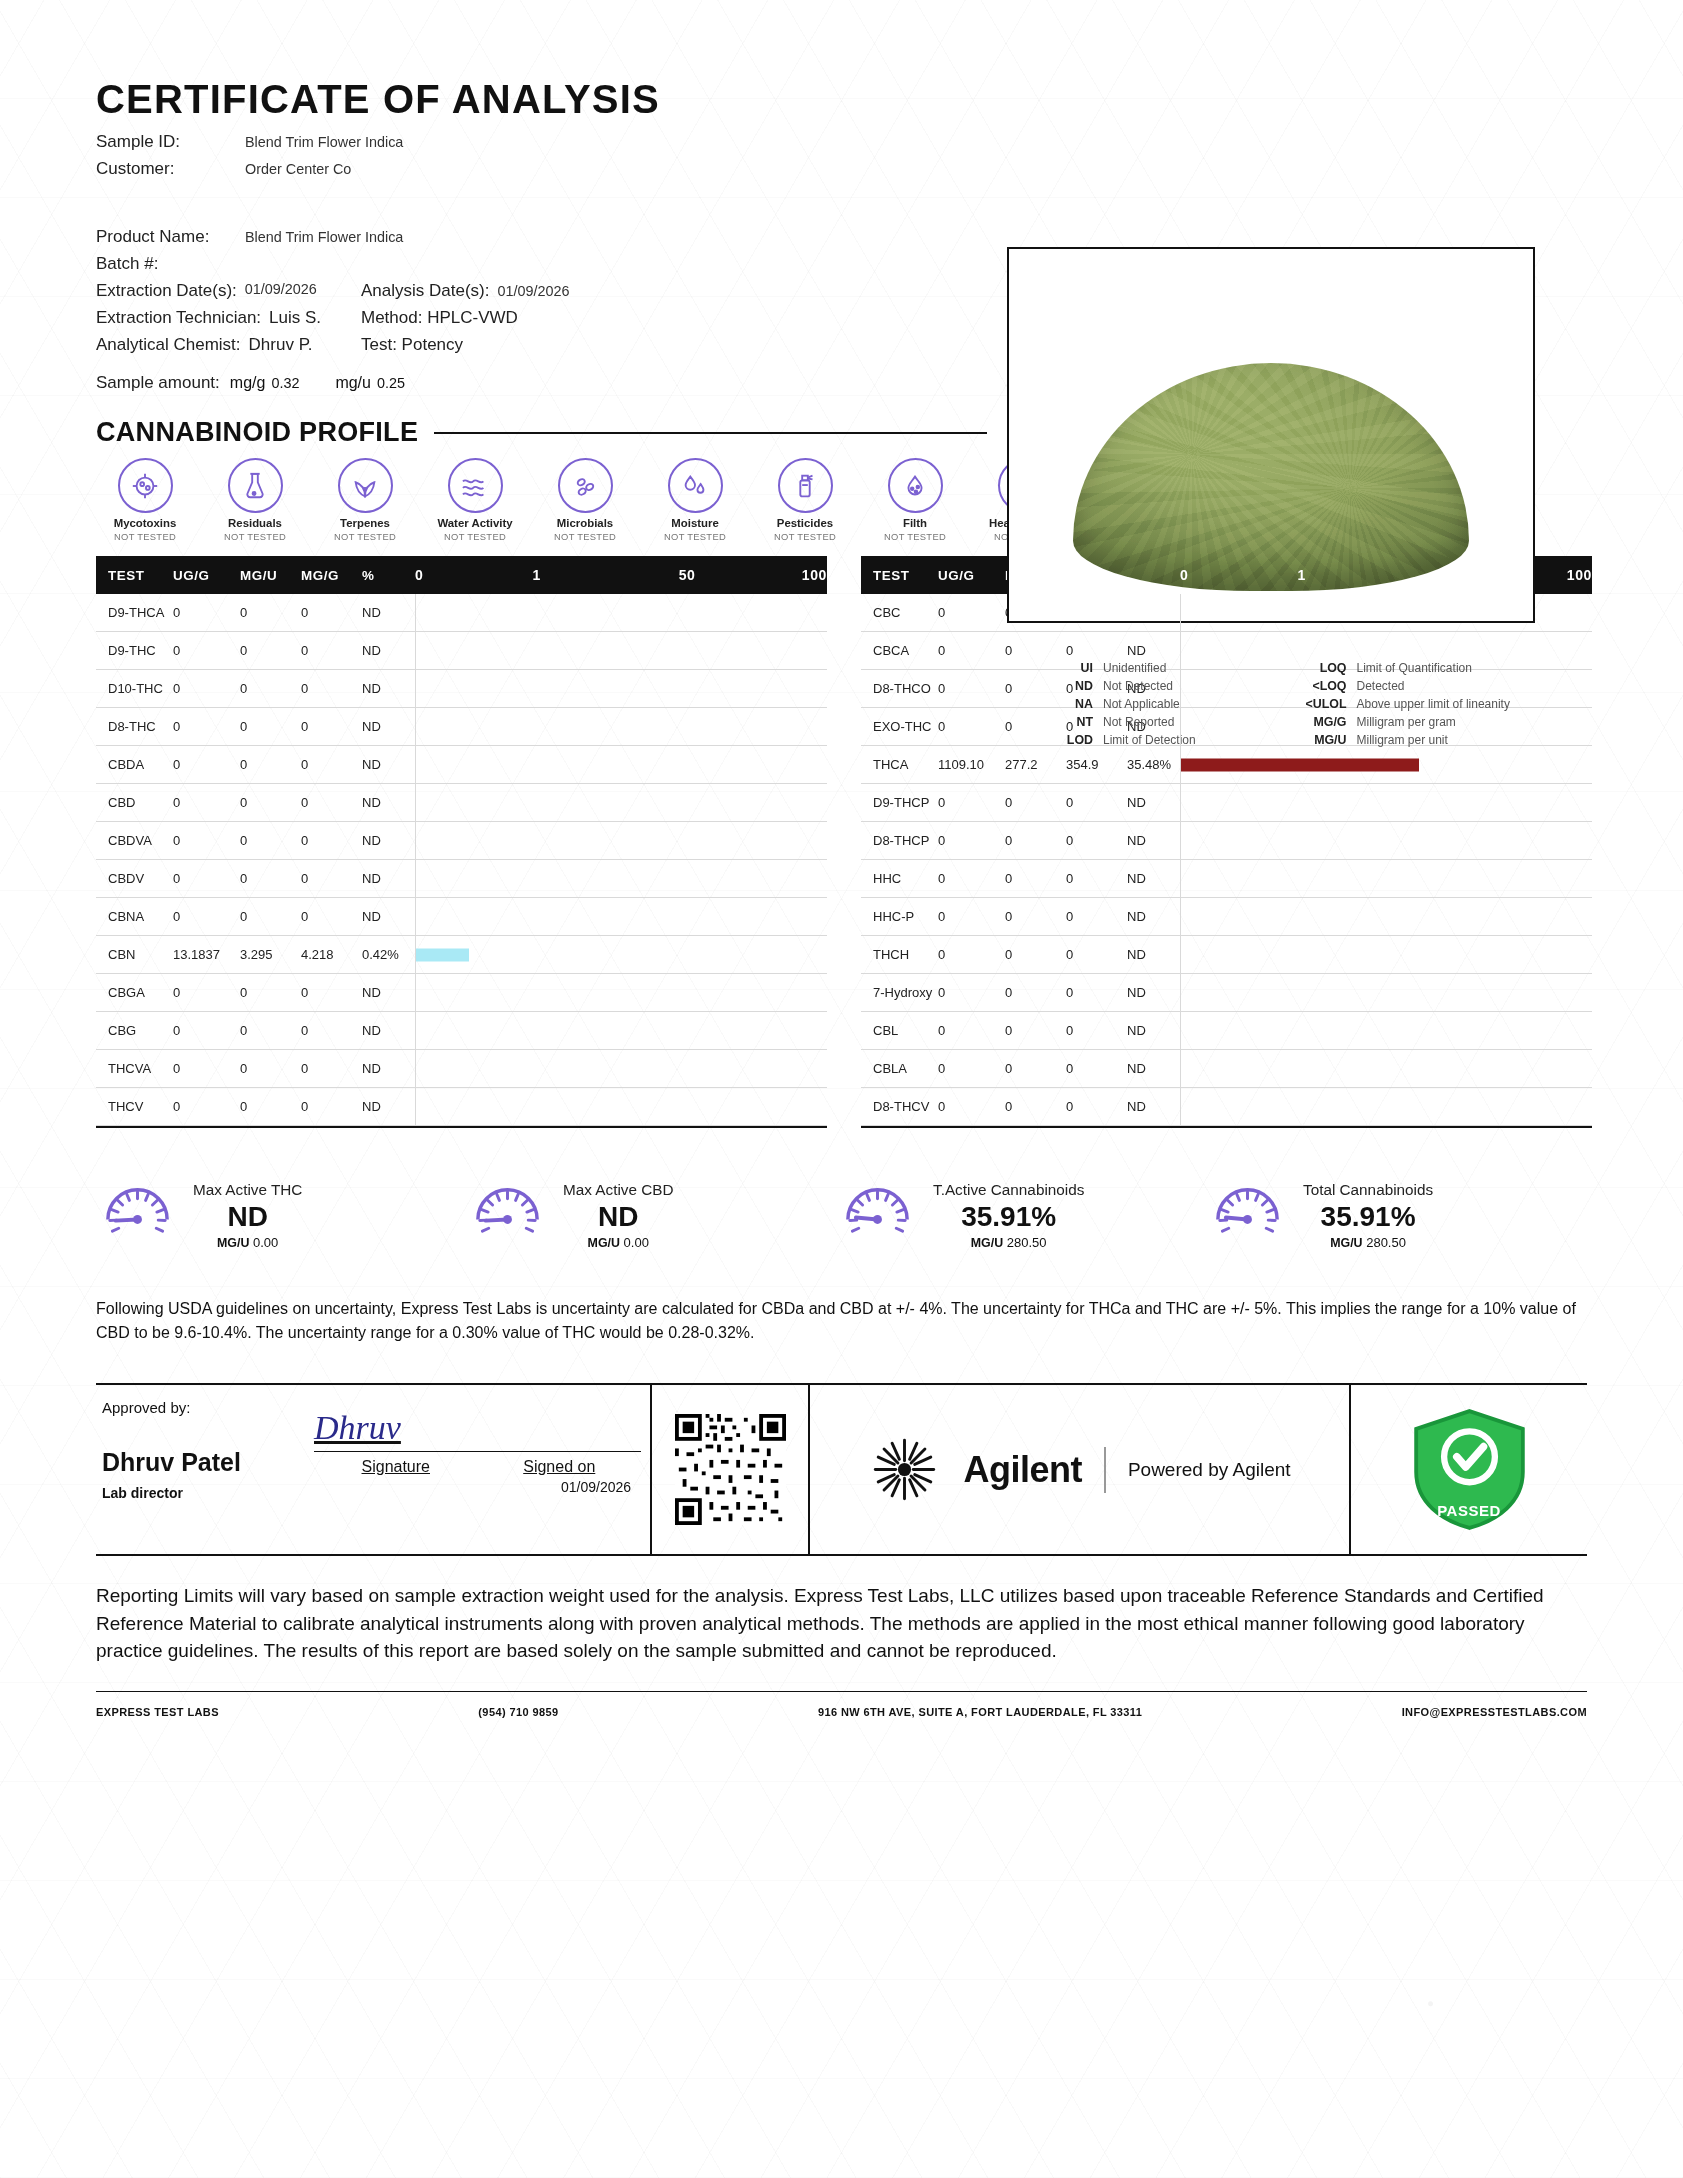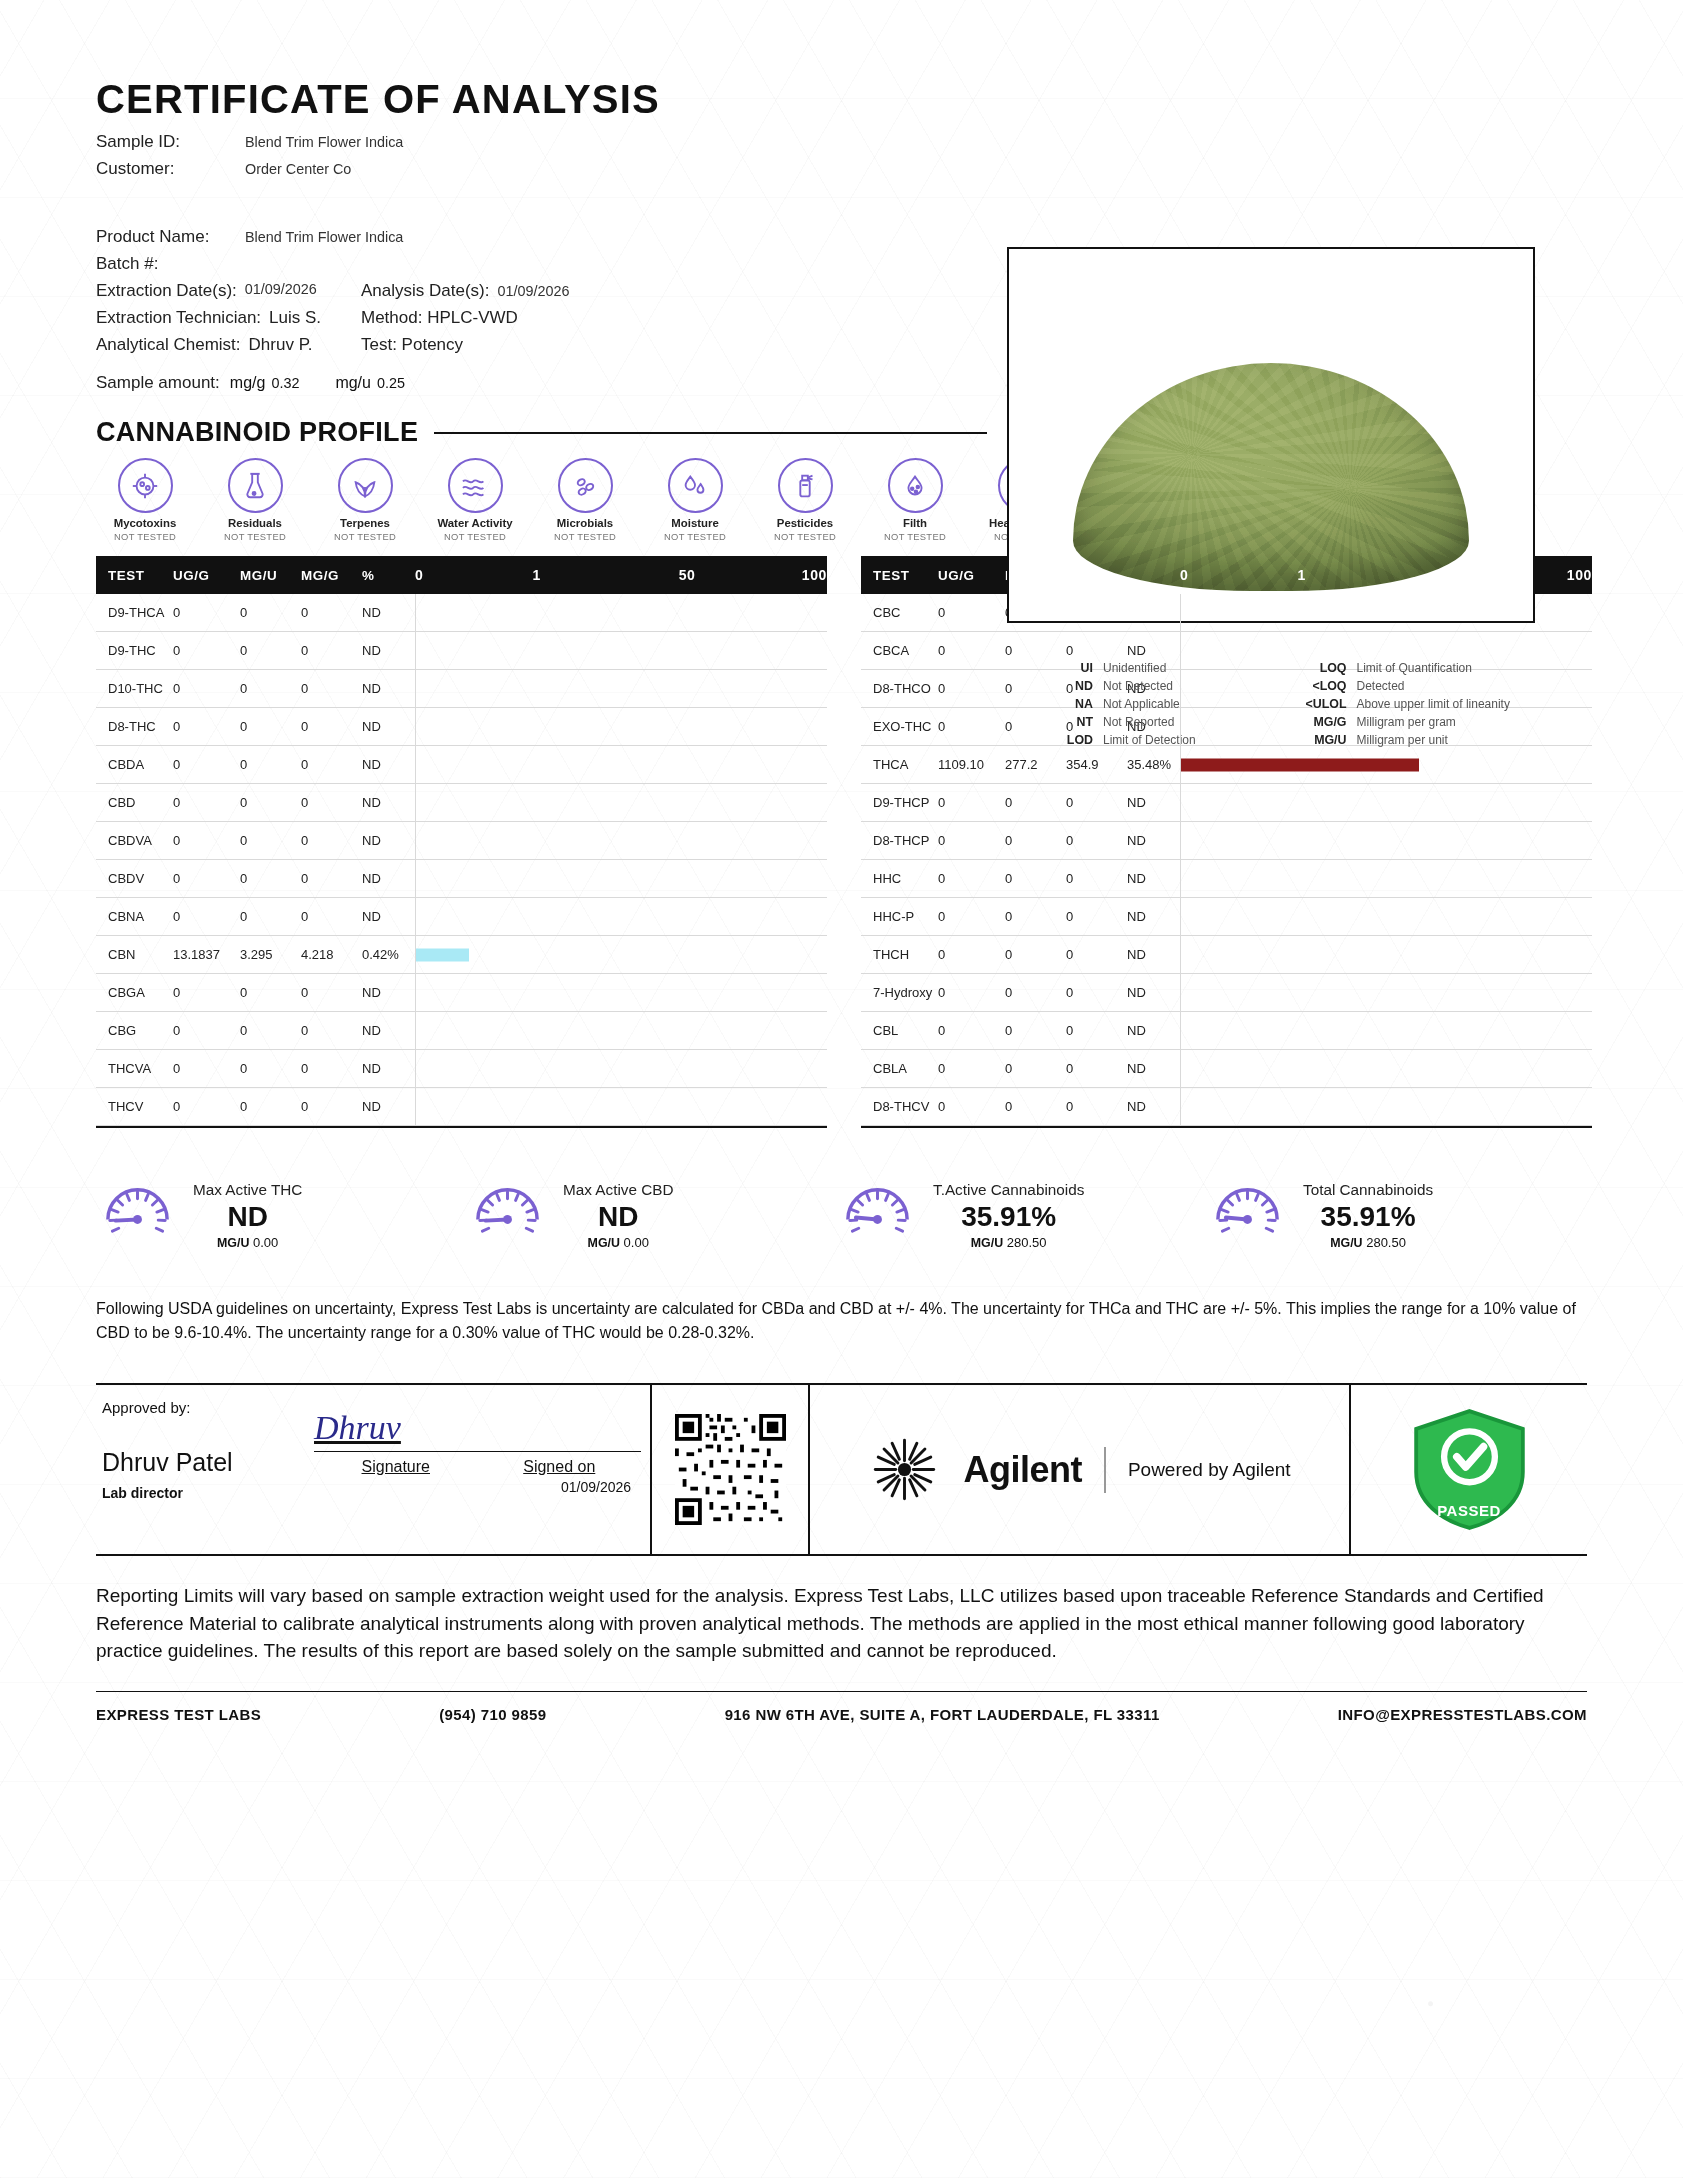--- a/index.html
+++ b/index.html
@@ -168,21 +168,21 @@
   }
 
   
   .approval {
     margin:38px 22px 0 22px;
     border-top:2px solid #111; border-bottom:2px solid #111;
     display:flex; align-items:stretch; height:173px;
   }
   .ap-left { width:554px; padding:14px 0 0 6px; position:relative; }
   .ap-ttl { font-size:15px; }
-  .ap-name { font-size:25px; font-weight:normal; margin-top:32px; }
+  .ap-name { font-size:25px; font-weight:bold; margin-top:32px; }
   .ap-role { font-size:14px; font-weight:bold; margin-top:8px; }
   .sig-wrap { position:absolute; left:218px; top:24px; width:327px;text-decoration:underline; }
   .sig { font-family:"Liberation Serif", serif; font-style:italic; font-size:34px; color:#2a2a8a; }
   .sig-line { border-bottom:1.5px solid #111; width:327px; margin-top:4px; }
   .sig-labels { display:flex; margin-top:6px; font-size:16px; }
   .sig-labels .a { width:193px; text-align:center; }
   .sig-date { position:absolute; left:465px; top:94px; font-size:14px; }
   .ap-cell { border-left:2px solid #111; display:flex; align-items:center; justify-content:center; }
   .qr-cell { width:158px; }
   .qr { width:111px; height:111px; }
@@ -194,21 +194,21 @@
   .ag-pow { font-size:19px; }
   .passed-cell { width:238px; }
   .shield { width:127px; height:127px; position:relative; }
   .shield-txt { position:absolute; bottom:14px; left:0; right:0; text-align:center; color:#fff; font-size:15px; font-weight:bold; letter-spacing:0.5px; }
 
   
   .foot-note { margin:26px 22px 0 22px; font-size:19px; line-height:1.45; color:#111; }
   .foot-bar {
     margin:26px 22px 0 22px; border-top:1.5px solid #111;
     display:flex; justify-content:space-between; align-items:center;
-    padding-top:14px; font-size:15px; font-weight:bold; letter-spacing:0.4px;text-align:right;
+    padding-top:14px; font-size:11px; font-weight:bold; letter-spacing:0.4px;text-align:right;
   }
 </style>
 </head>
 <body>
 
 <div class="page">
   <div class="watermark"></div>
   <div class="content">
 
     <div class="hdr">

